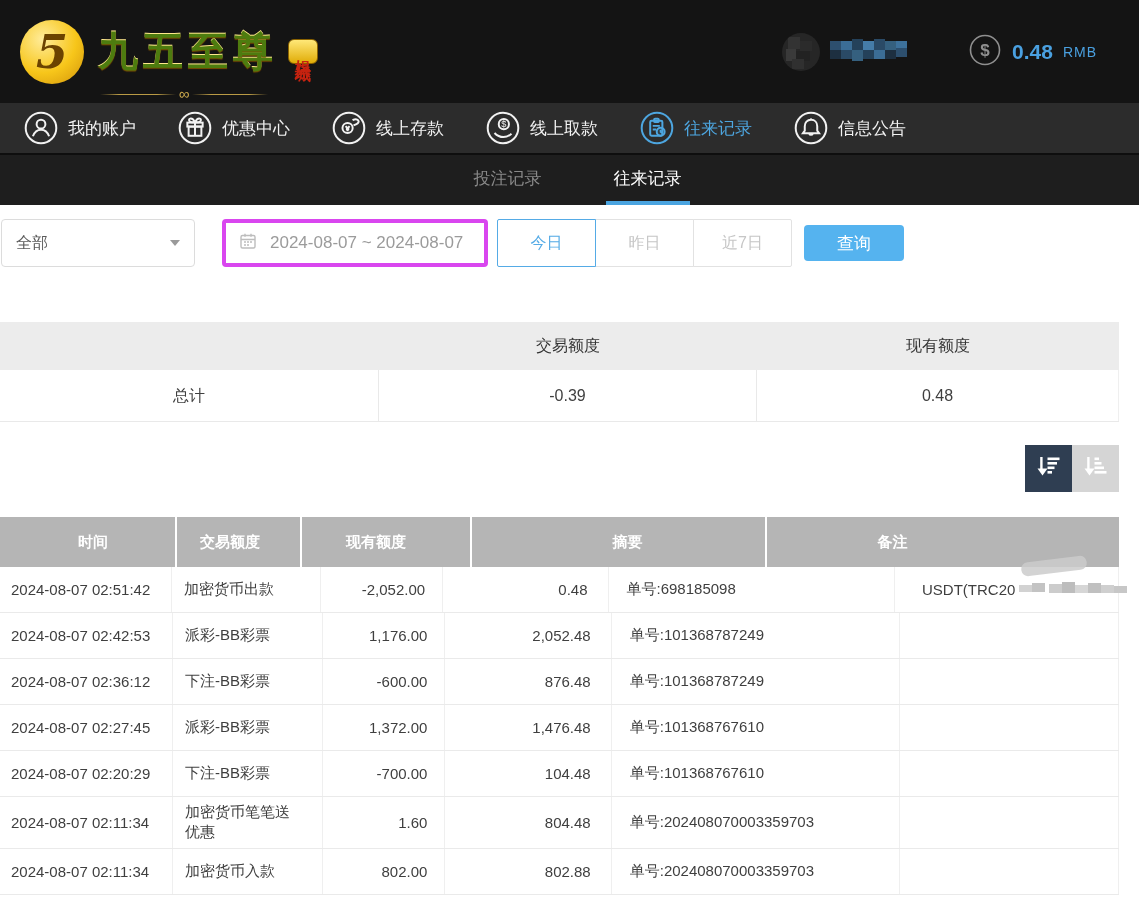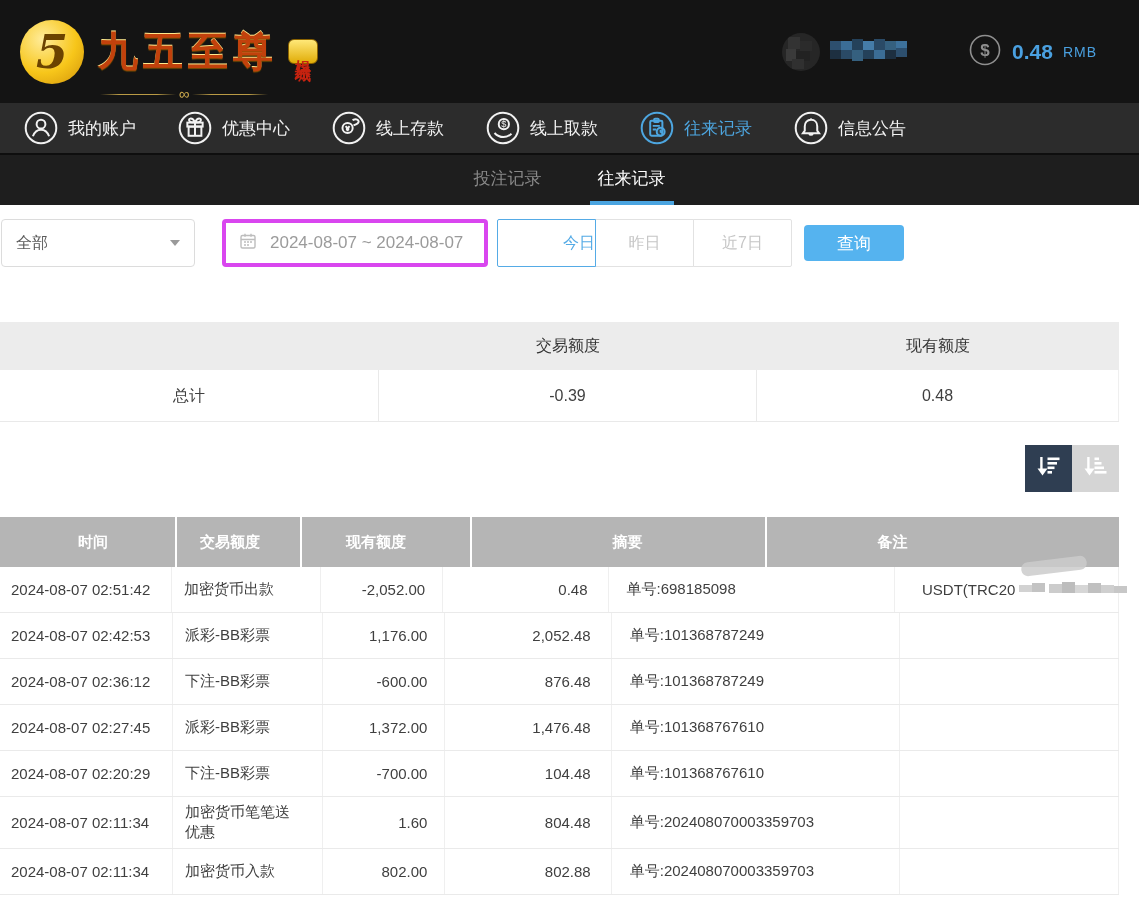--- a/index.html
+++ b/index.html
@@ -7,21 +7,21 @@
               font-family:"Liberation Sans","DejaVu Sans",sans-serif; color:#3f3f3f; }
 
   
   .top-header { height:103px; background:#141414; display:flex; align-items:center; justify-content:space-between; }
   .logo { position:relative; display:flex; align-items:center; margin-left:20px; }
   .logo-mark { width:64px; height:64px; border-radius:50%;
                background:radial-gradient(circle at 35% 30%, #ffec9a, #f7c61a 55%, #d1920a);
                color:#6b4300; font-size:46px; font-weight:bold; font-style:italic;
                font-family:"DejaVu Serif",serif; display:flex; align-items:center; justify-content:center; }
   .logo-text { margin-left:14px; font-size:40px; font-weight:bold; letter-spacing:5px;
-               color:#c2410c; text-shadow:0 1px 1px #7a4e00, 0 -1px 0 #ffe98c; }
+               color:#4d7c0f; text-shadow:0 1px 1px #7a4e00, 0 -1px 0 #ffe98c; }
   .logo-badge { margin-left:10px; writing-mode:vertical-rl; text-orientation:upright;
                 background:linear-gradient(#ffe878,#e0ac07); color:#c62310; font-weight:bold;
                 font-size:16px; line-height:1; padding:7px 6px; border-radius:6px; letter-spacing:3px;
                 border:1px solid #8a6200; }
   .flourish { position:absolute; left:80px; top:74px; width:168px; display:flex; align-items:center; }
   .flourish .line { flex:1; height:1.5px; background:linear-gradient(90deg,transparent,#b99a45 25%,#b99a45 75%,transparent); }
   .flourish .swirl { color:#cfac4e; font-size:15px; line-height:0; margin:0 3px; }
 
   .header-right { display:flex; align-items:center; margin-right:42px; gap:58px; }
   .user-info { display:flex; align-items:center; gap:10px; }
@@ -32,38 +32,38 @@
 
   
   .main-nav { height:52px; background:#2c2c2c; display:flex; align-items:center; gap:42px;
               padding-left:24px; border-bottom:2px solid #0e0e0e; }
   .nav-item { display:flex; align-items:center; gap:10px; color:#f2f2f2; font-size:17px; cursor:pointer; }
   .nav-item.active { color:#4da6e0; }
   .nav-icon svg { display:block; }
 
   
   .sub-tabs { height:50px; background:#1e1e1e; display:flex; justify-content:center; gap:52px; }
-  .tab { position:relative; color:#8a8a8a; font-size:17px; line-height:48px; cursor:pointer; padding:0 2px; }
+  .tab { position:relative; color:#8a8a8a; font-size:17px; line-height:48px; cursor:pointer; padding:0 2px;margin-left:16px; }
   .tab.active { color:#fff; }
   .tab.active::after { content:""; position:absolute; left:-6px; right:-6px; bottom:0; height:4px; background:#4aa4e0; }
 
   
   .filters { display:flex; align-items:center; margin:14px 0 0 1px; height:48px; }
   .select-box { width:194px; height:48px; border:1px solid #dcdcdc; border-radius:4px;
                 display:flex; align-items:center; justify-content:space-between; padding:0 14px;
                 color:#5a5a5a; font-size:16px; cursor:pointer; }
   .caret { width:0; height:0; border-left:5px solid transparent; border-right:5px solid transparent; border-top:6px solid #9a9a9a; }
   .date-box { width:266px; height:48px; border:4px solid #d946ef; border-radius:4px; margin-left:27px;
               display:flex; align-items:center; gap:12px; padding:0 12px; color:#9b9b9b; font-size:17px; cursor:pointer; }
   .range-group { display:flex; margin-left:9px; }
   .range-btn { width:99px; height:48px; background:#fff; border:1px solid #e2e2e2; margin-left:-1px;
                color:#c6c6c6; font-size:16px; cursor:pointer; font-family:inherit; }
   .range-btn:first-child { margin-left:0; border-radius:2px 0 0 2px; }
   .range-btn:last-child { border-radius:0 2px 2px 0; }
-  .range-btn.active { border:1px solid #55abe6; color:#55abe6; position:relative; z-index:2;text-align:right; }
+  .range-btn.active { border:1px solid #55abe6; color:#55abe6; position:relative; z-index:2; }
   .search-btn { width:100px; height:36px; margin-left:12px; background:#55b3ef; border:none; border-radius:4px;
                 color:#fff; font-size:17px; cursor:pointer; font-family:inherit; }
 
   
   .summary { width:1119px; margin-top:55px; font-size:16px; }
   .sum-header { display:flex; height:48px; background:#ececec; align-items:center; color:#333; }
   .sum-row { display:flex; height:52px; background:#fff; align-items:center; border-bottom:1px solid #e9e9e9; }
   .sum-c1 { width:379px; text-align:center; }
   .sum-c2 { width:378px; text-align:center; }
   .sum-c3 { width:362px; text-align:center; }

